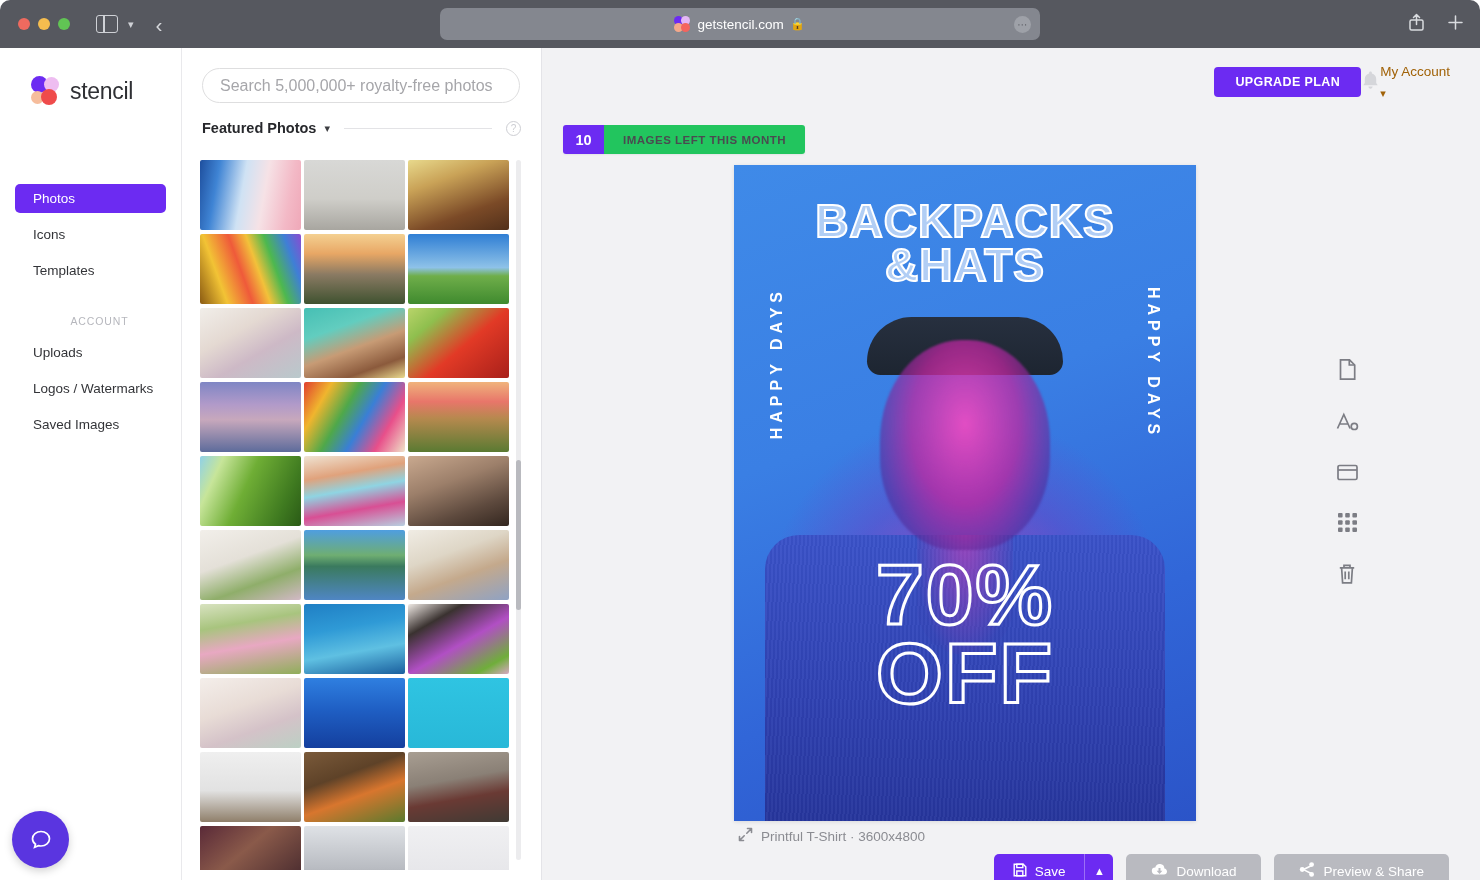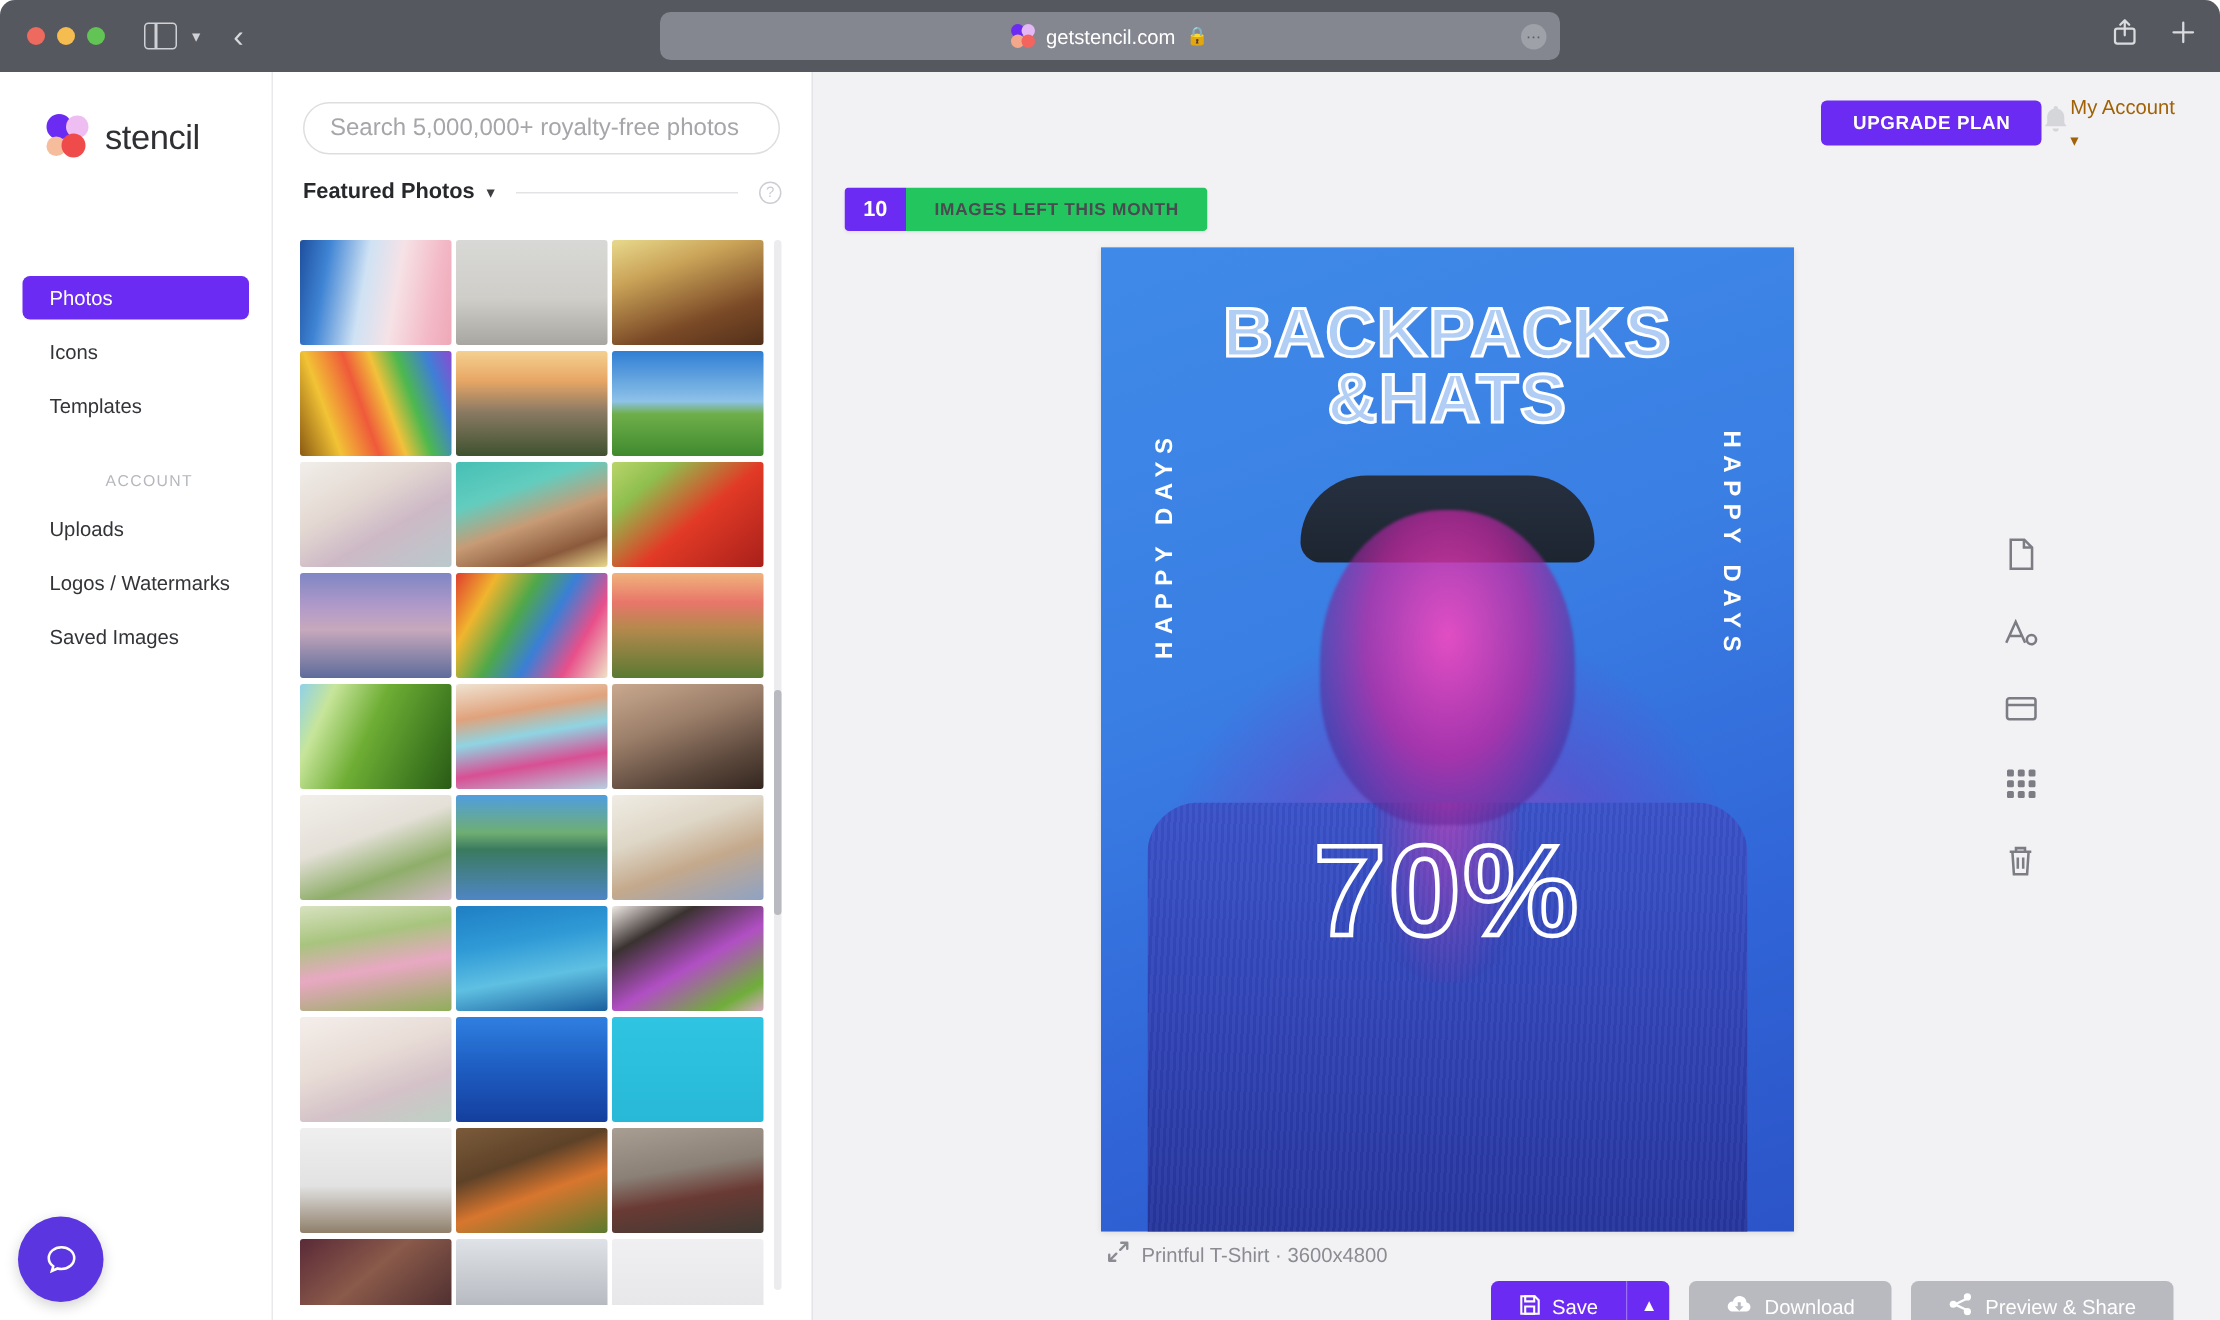--- a/index.html
+++ b/index.html
@@ -392,20 +392,21 @@
       <div class="hdline">
         <span>BACKPACKS</span>
         <span class="l2">&amp;HATS</span>
       </div>
 
       <div class="sidetext left">HAPPY DAYS</div>
       <div class="sidetext right">HAPPY DAYS</div>
 
       <div class="offblock">
         <span>70%</span>
+        <span>OFF</span>
       </div>
     </div>
 
     <div class="toolrail">
       <span class="tool">
         <svg width="21" height="23" viewBox="0 0 21 23" fill="none" stroke="#7c7d84" stroke-width="1.7">
           <path d="M3.5 1.8h9l5.2 5.2v14.2H3.5z"></path>
           <path d="M12.3 1.8V7h5.2"></path>
         </svg>
       </span>

